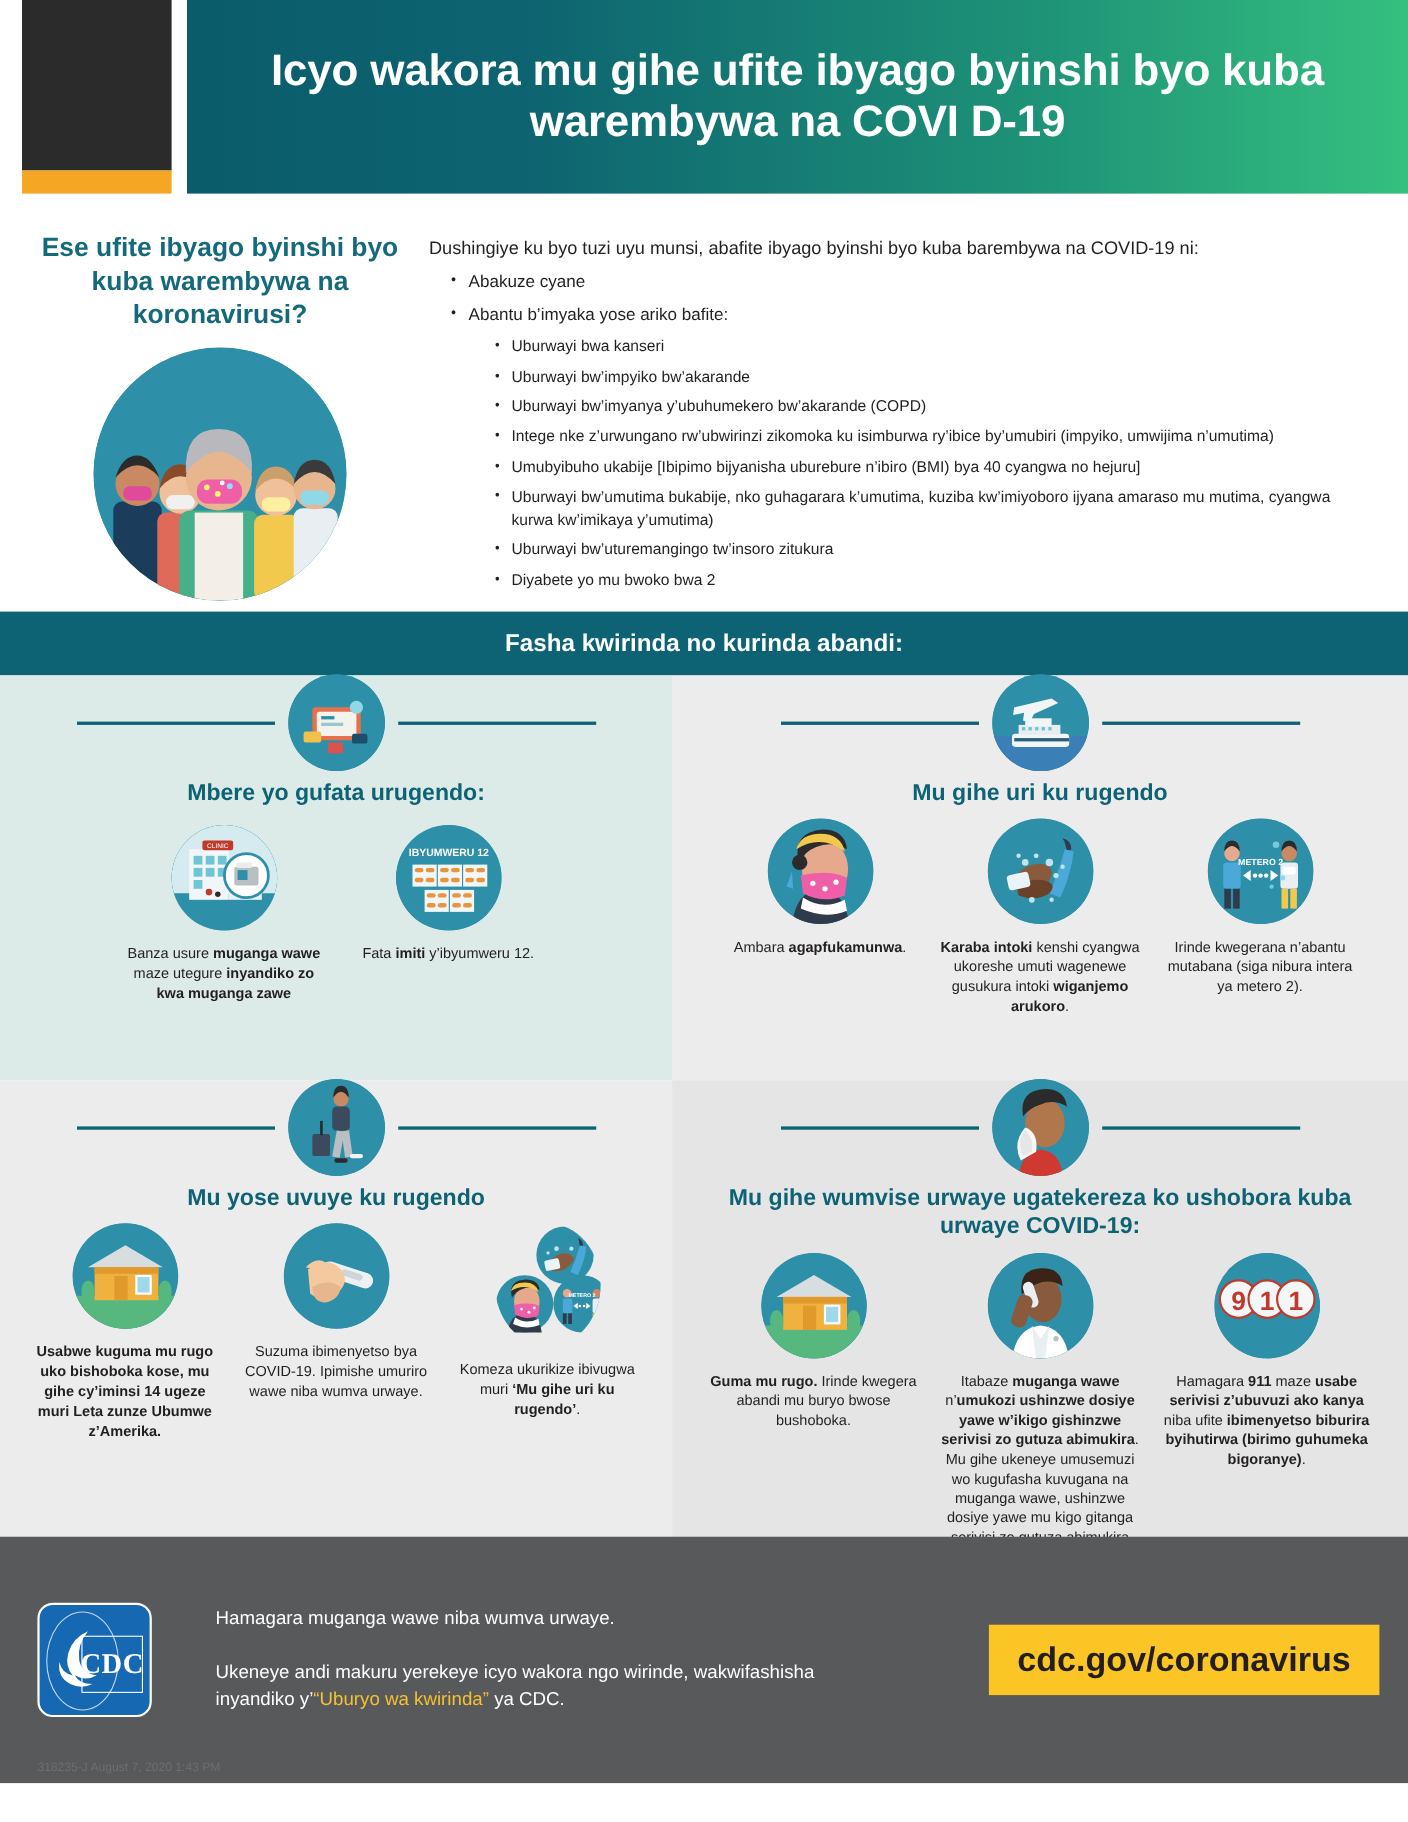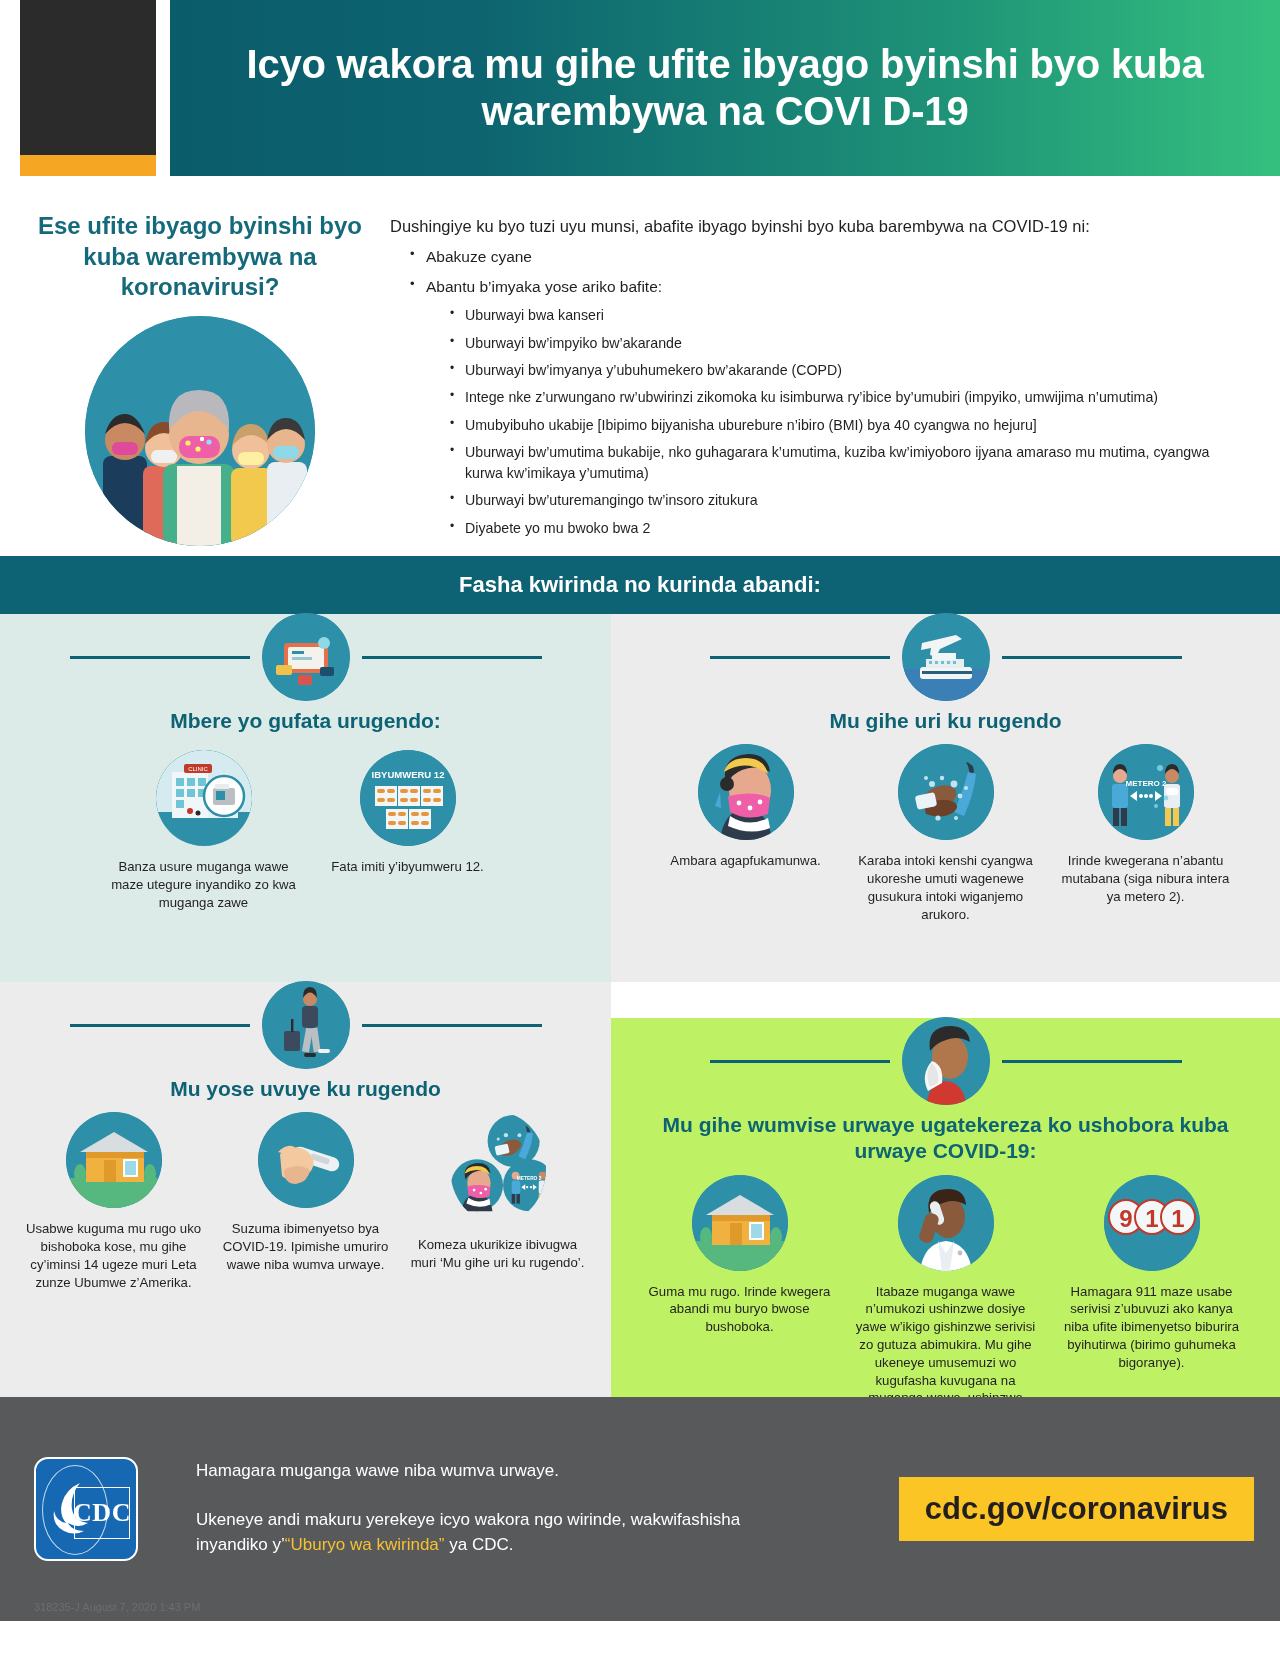--- a/index.html
+++ b/index.html
@@ -141,21 +141,21 @@
   
   .grid {
     display: grid;
     grid-template-columns: 611px 669px;
     grid-template-rows: 368px 415px;
   }
   .quad { position: relative; padding: 0 14px 8px 14px; }
   .q1 { background: #dcebe8; }
   .q2 { background: #ececec; }
   .q3 { background: #ececec; }
-  .q4 { background: #bef264; margin-top: 36px; }
+  .q4 { background: #e5e5e5; }
 
   .quad-top {
     display: flex;
     align-items: center;
     justify-content: center;
     height: 86px;
     gap: 0;
   }
   .rule { height: 3px; background: #0d6274; flex: 1 1 auto; max-width: 180px; }
   .hero-circle {
@@ -177,21 +177,21 @@
   .icon-circle {
     width: 96px; height: 96px; border-radius: 50%;
     background: #2e8fa8; margin: 0 auto 12px auto;
     position: relative; overflow: hidden;
   }
   .caption {
     font-size: 13.2px;
     color: #231f20;
     line-height: 1.35;
   }
-  .caption b { font-weight: normal; }
+  .caption b { font-weight: bold; }
 
   
   .q1 .item { width: 204px; padding-top: 6px; }
   .q2 .items { margin-top: 2px; }
   .q2 .item { width: 200px; }
   .q3 .item { width: 192px; }
   .q4 .item { width: 206px; }
 
   
   .footer {

